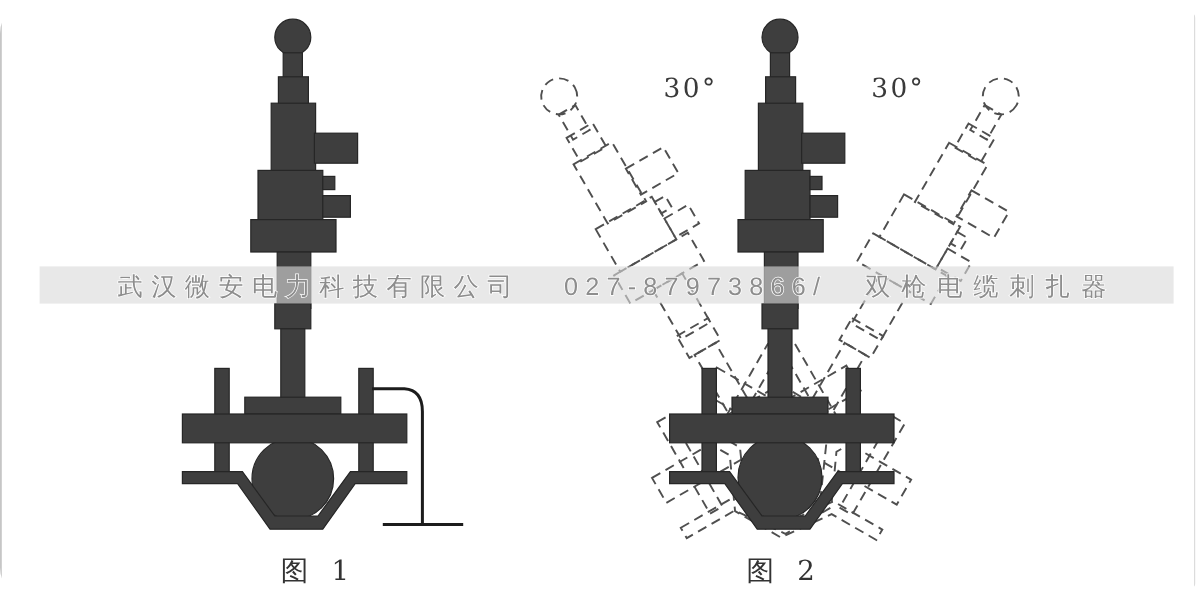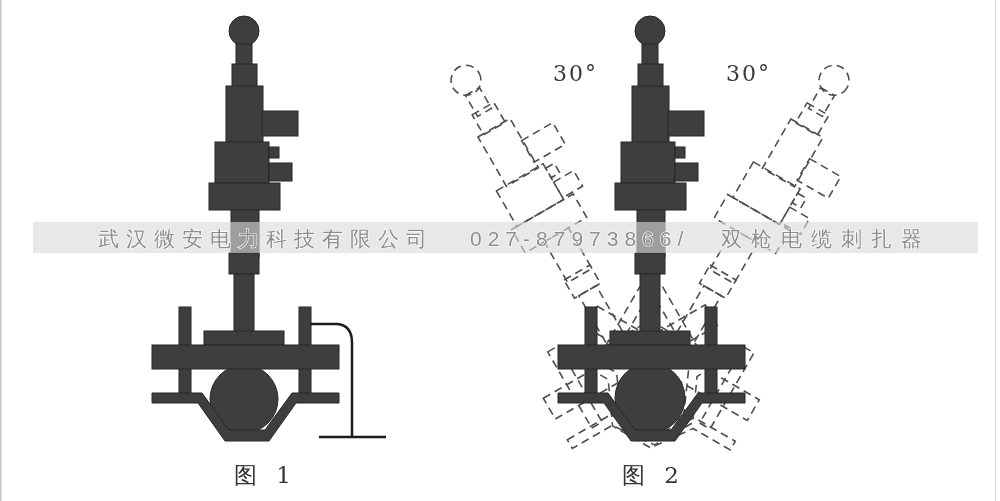--- a/index.html
+++ b/index.html
@@ -3,20 +3,21 @@
 <meta charset="utf-8">
 <style>
   html, body { margin: 0; padding: 0; background: #ffffff; }
   .page {
     position: relative;
     width: 1000px;
     height: 501px;
     background: #ffffff;
     overflow: hidden;
     font-family: "Liberation Sans", sans-serif;
+    border-radius: 28px;
   }
   svg { display: block; }
 
   .solid  { fill: #3e3e3e; stroke: #262626; stroke-width: 1; }
   .ghost  { fill: none; stroke: #4f4f4f; stroke-width: 1.6; stroke-dasharray: 8 5; stroke-linecap: butt; }
   .wire   { fill: none; stroke: #1c1c1c; stroke-width: 2.5; }
   .band-rect { fill: rgba(218,218,218,0.62); }
   .band-text {
     font-family: "Liberation Sans", sans-serif;
     font-size: 21px;

